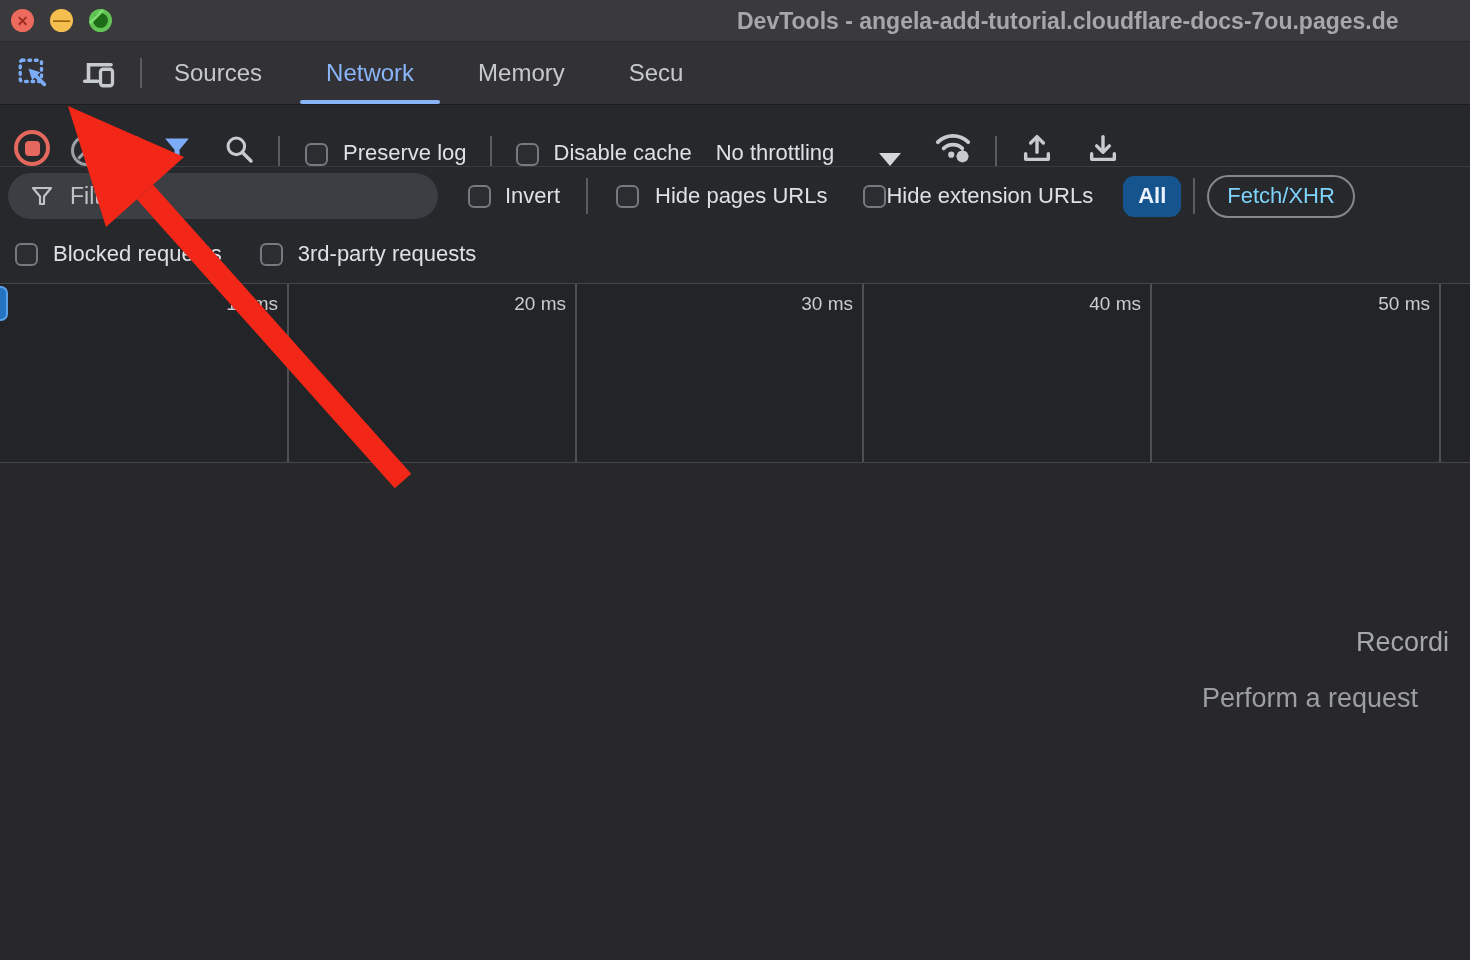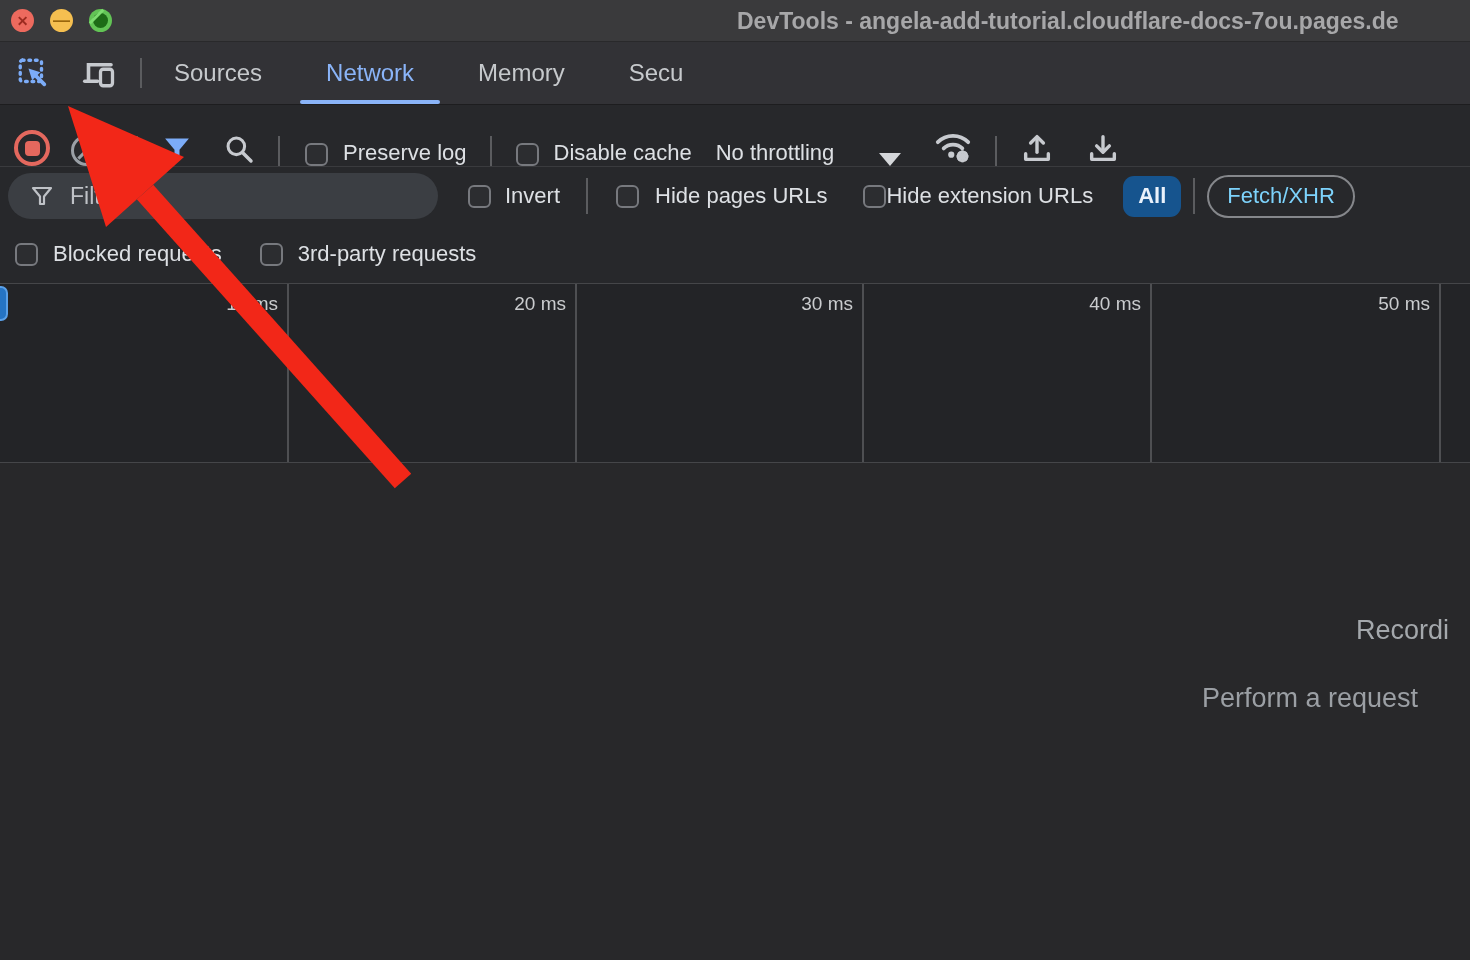--- a/index.html
+++ b/index.html
@@ -58,21 +58,21 @@
   
   .timeline { position:relative; height:179px; background:#232427; border-bottom:1px solid #454649; }
   .gridline { position:absolute; top:0; bottom:0; width:1.5px; background:#4e4f52; }
   .tick { position:absolute; top:9px; font-size:19px; color:#caccce; white-space:nowrap; }
   .tl-handle { position:absolute; left:-6px; top:2px; width:14px; height:35px; background:#2574c4;
                border:2.5px solid #5aa0e8; border-radius:8px; }
 
   
   .content { position:relative; height:496px; background:#28282a; }
   .msg { position:absolute; white-space:nowrap; font-size:27px; }
-  .msg.recording { left:1356px; top:152px; color:#a4a8ac; }
+  .msg.recording { left:1356px; top:164px; color:#a4a8ac; }
   .msg.perform   { left:1202px; top:220px; color:#9b9fa4; }
 
   
   .arrow-overlay { position:absolute; left:0; top:0; z-index:50; pointer-events:none; }
 
   svg.icon { display:block; }
 </style>
 </head>
 <body>
 

